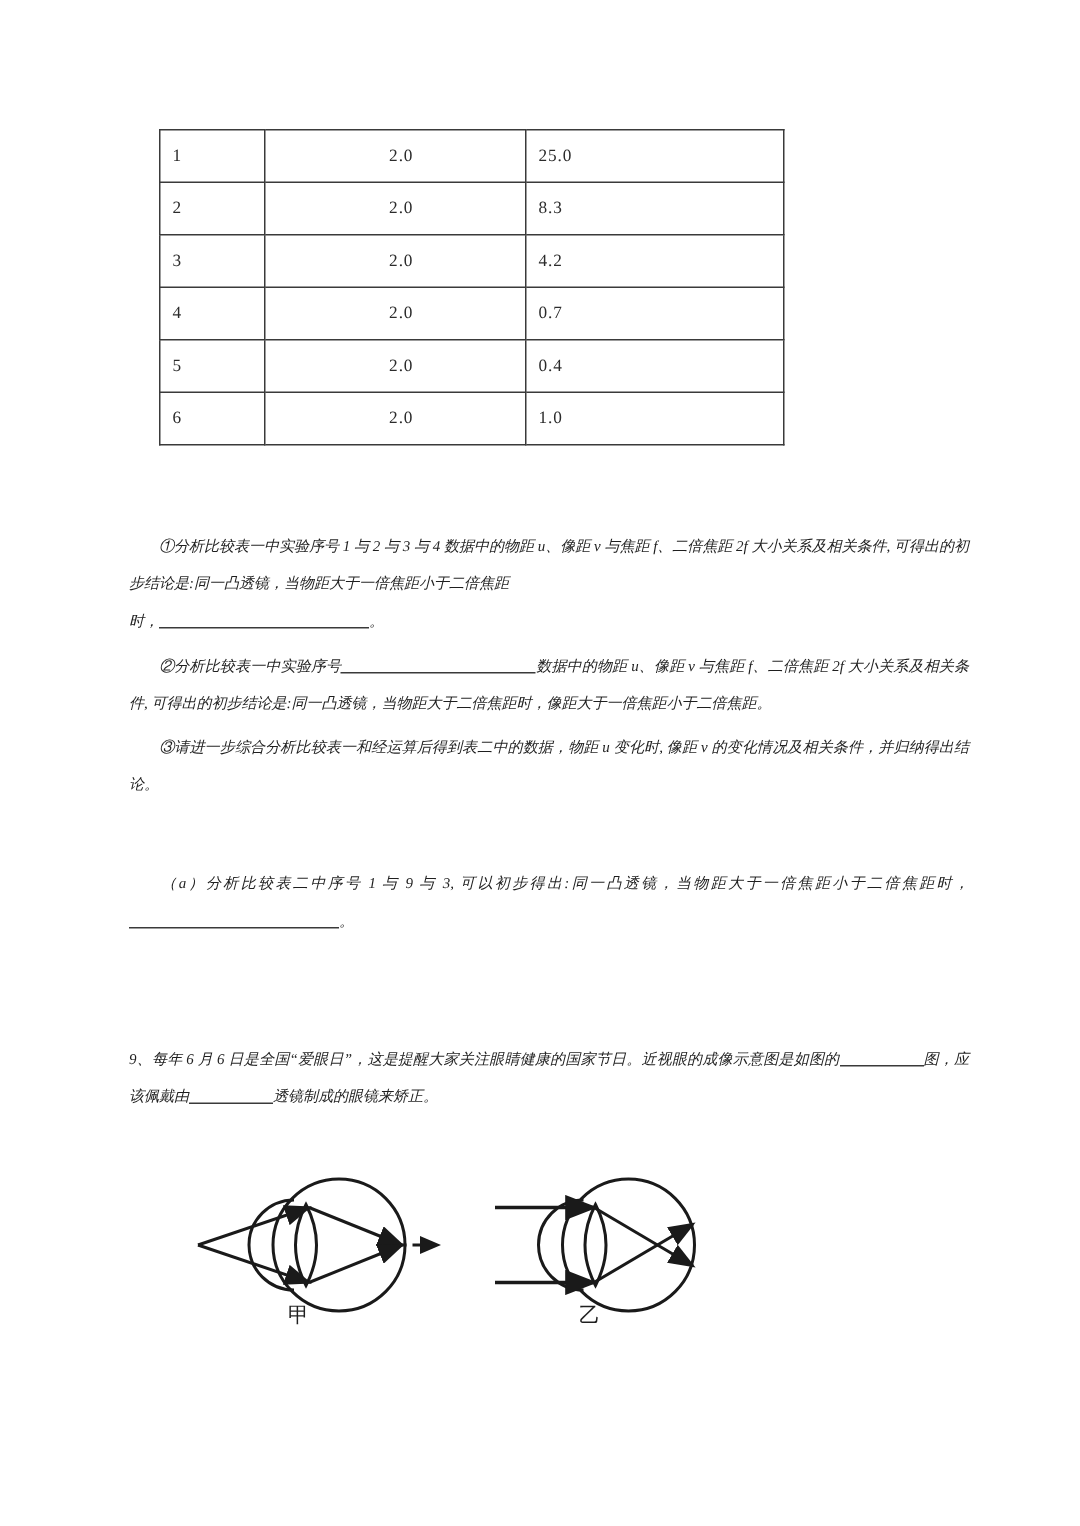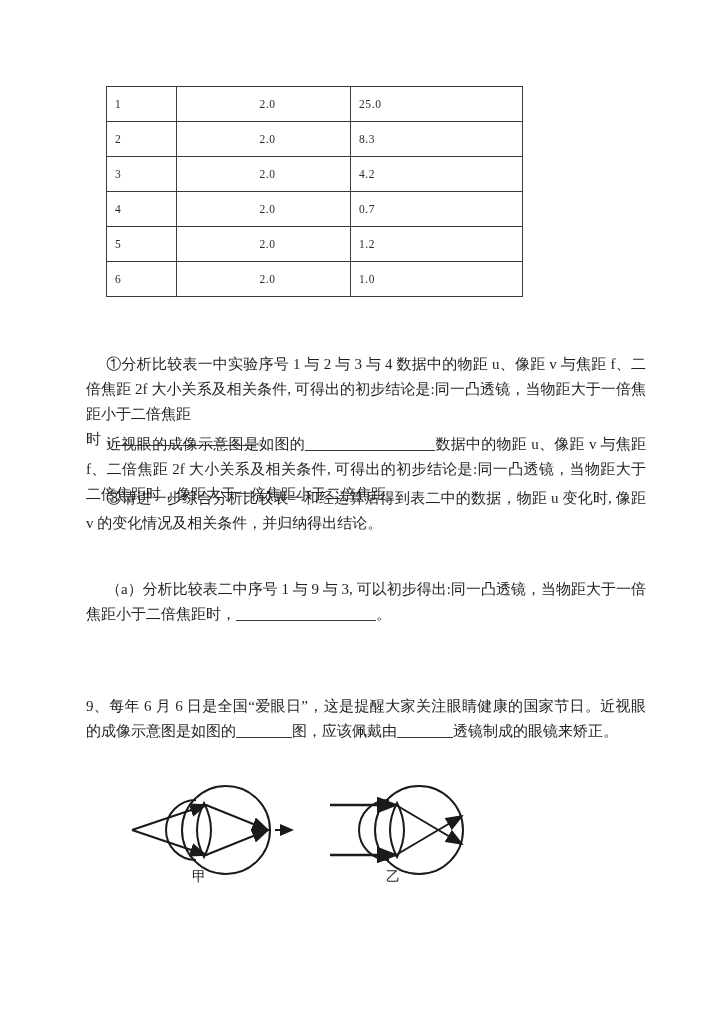--- a/index.html
+++ b/index.html
@@ -42,25 +42,26 @@
     vertical-align: middle;
     letter-spacing: 0.6px;
   }
   .col-a { width: 61px; }
   .col-b { width: 165px; text-align: center; }
   .col-c { width: 163px; }
 
   
   .para {
     position: absolute;
-    font-size: 15px;
+    font-size: 10px;
     line-height: 25px;
     color: #1f1f1f;
     text-align: justify;
     font-family: "Liberation Serif", "DejaVu Serif", serif;
+    font-style: italic;
   }
   .para .ind { display: inline-block; width: 20px; }
   .blank {
     display: inline-block;
     border-bottom: 1px solid #3a3a3a;
     vertical-align: -2px;
   }
   .bl-long { width: 130px; }
   .bl-q9   { width: 56px; }
   .bl-a    { width: 140px; }
@@ -119,33 +120,33 @@
         <td class="col-c">4.2</td>
       </tr>
       <tr>
         <td class="col-a">4</td>
         <td class="col-b">2.0</td>
         <td class="col-c">0.7</td>
       </tr>
       <tr>
         <td class="col-a">5</td>
         <td class="col-b">2.0</td>
-        <td class="col-c">1.2</td>
+        <td class="col-c">0.4</td>
       </tr>
       <tr>
         <td class="col-a">6</td>
         <td class="col-b">2.0</td>
         <td class="col-c">1.0</td>
       </tr>
     </tbody>
   </table>
 
   <div class="para" id="para-1"><span class="ind"></span><span>①分析比较表一中实验序号 1 与 2 与 3 与 4 数据中的物距 u、像距 v 与焦距 f、二倍焦距 2f 大小关系及相关条件, 可得出的初步结论是:同一凸透镜，当物距大于一倍焦距小于二倍焦距</span><br><span>时，</span><span class="blank bl-a"></span><span>。</span></div>
 
-  <div class="para" id="para-2"><span class="ind"></span><span>近视眼的成像示意图是如图的</span><span class="blank bl-long"></span><span>数据中的物距 u、像距 v 与焦距 f、二倍焦距 2f 大小关系及相关条件, 可得出的初步结论是:同一凸透镜，当物距大于二倍焦距时，像距大于一倍焦距小于二倍焦距。</span></div>
+  <div class="para" id="para-2"><span class="ind"></span><span>②分析比较表一中实验序号</span><span class="blank bl-long"></span><span>数据中的物距 u、像距 v 与焦距 f、二倍焦距 2f 大小关系及相关条件, 可得出的初步结论是:同一凸透镜，当物距大于二倍焦距时，像距大于一倍焦距小于二倍焦距。</span></div>
 
   <div class="para" id="para-3"><span class="ind"></span><span>③请进一步综合分析比较表一和经运算后得到表二中的数据，物距 u 变化时, 像距 v 的变化情况及相关条件，并归纳得出结论。</span></div>
 
   <div class="para" id="para-a"><span class="ind"></span><span>（a）分析比较表二中序号 1 与 9 与 3, 可以初步得出:同一凸透镜，当物距大于一倍焦距小于二倍焦距时，</span><span class="blank bl-a"></span><span>。</span></div>
 
 
   <div class="para" id="para-q9"><span>9、每年 6 月 6 日是全国“爱眼日”，这是提醒大家关注眼睛健康的国家节日。近视眼的成像示意图是如图的</span><span class="blank bl-q9"></span><span>图，应该佩戴由</span><span class="blank bl-q9"></span><span>透镜制成的眼镜来矫正。</span></div>
 
   <div class="figure">
     <svg width="372" height="122" viewBox="0 0 372 122">

